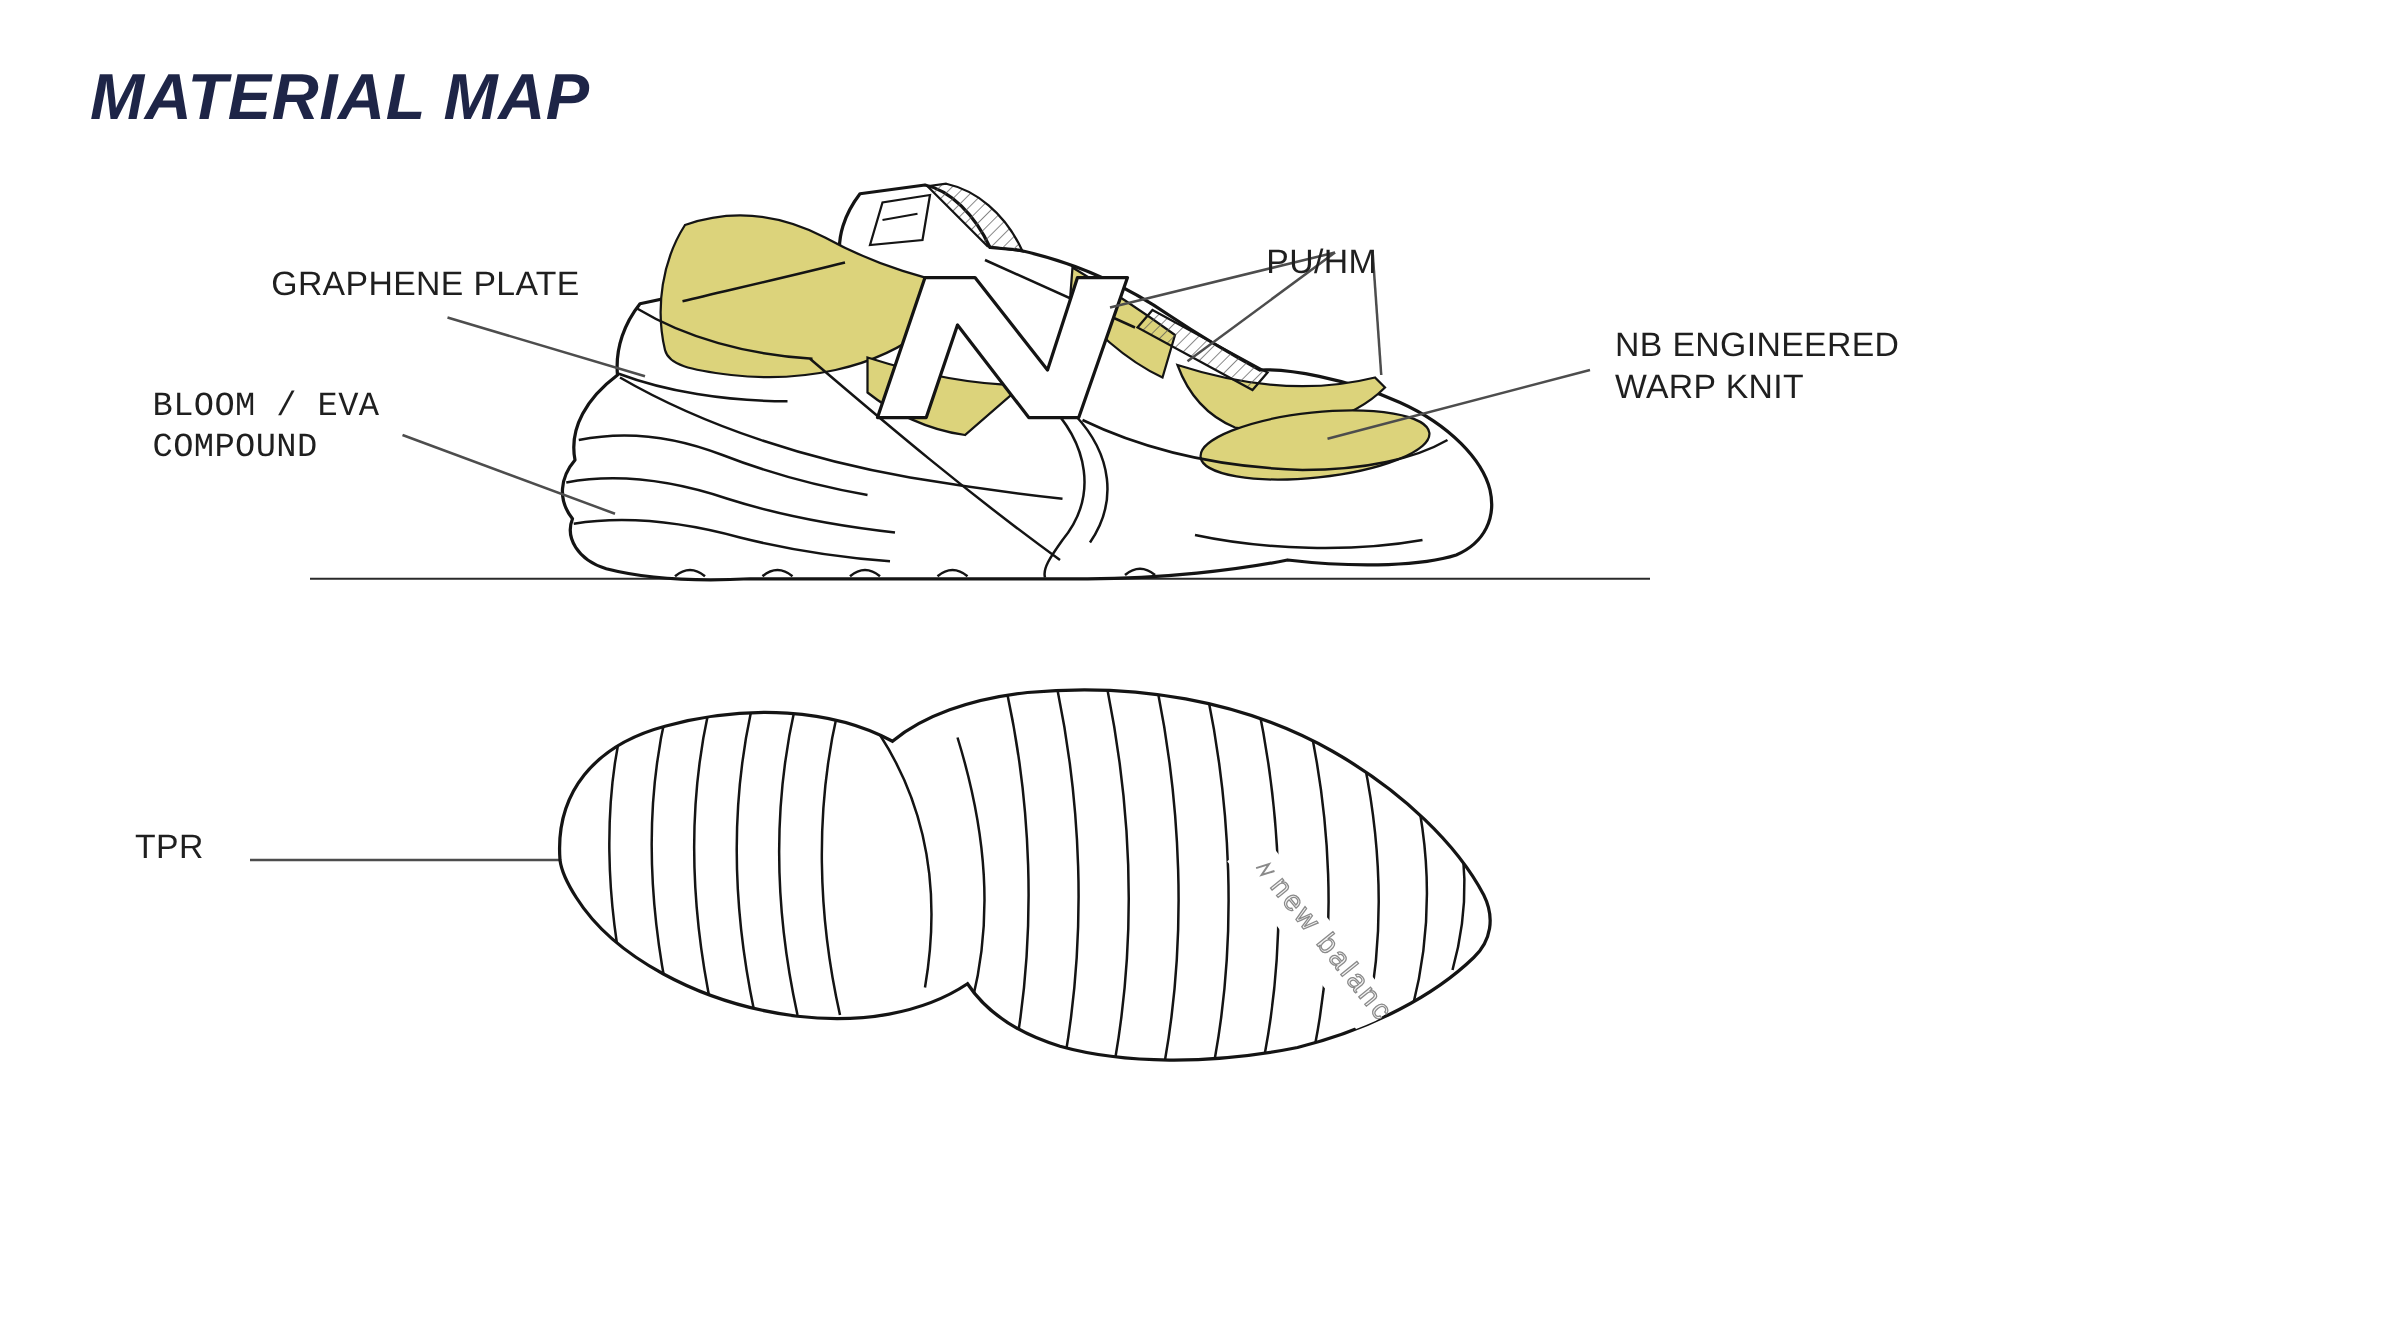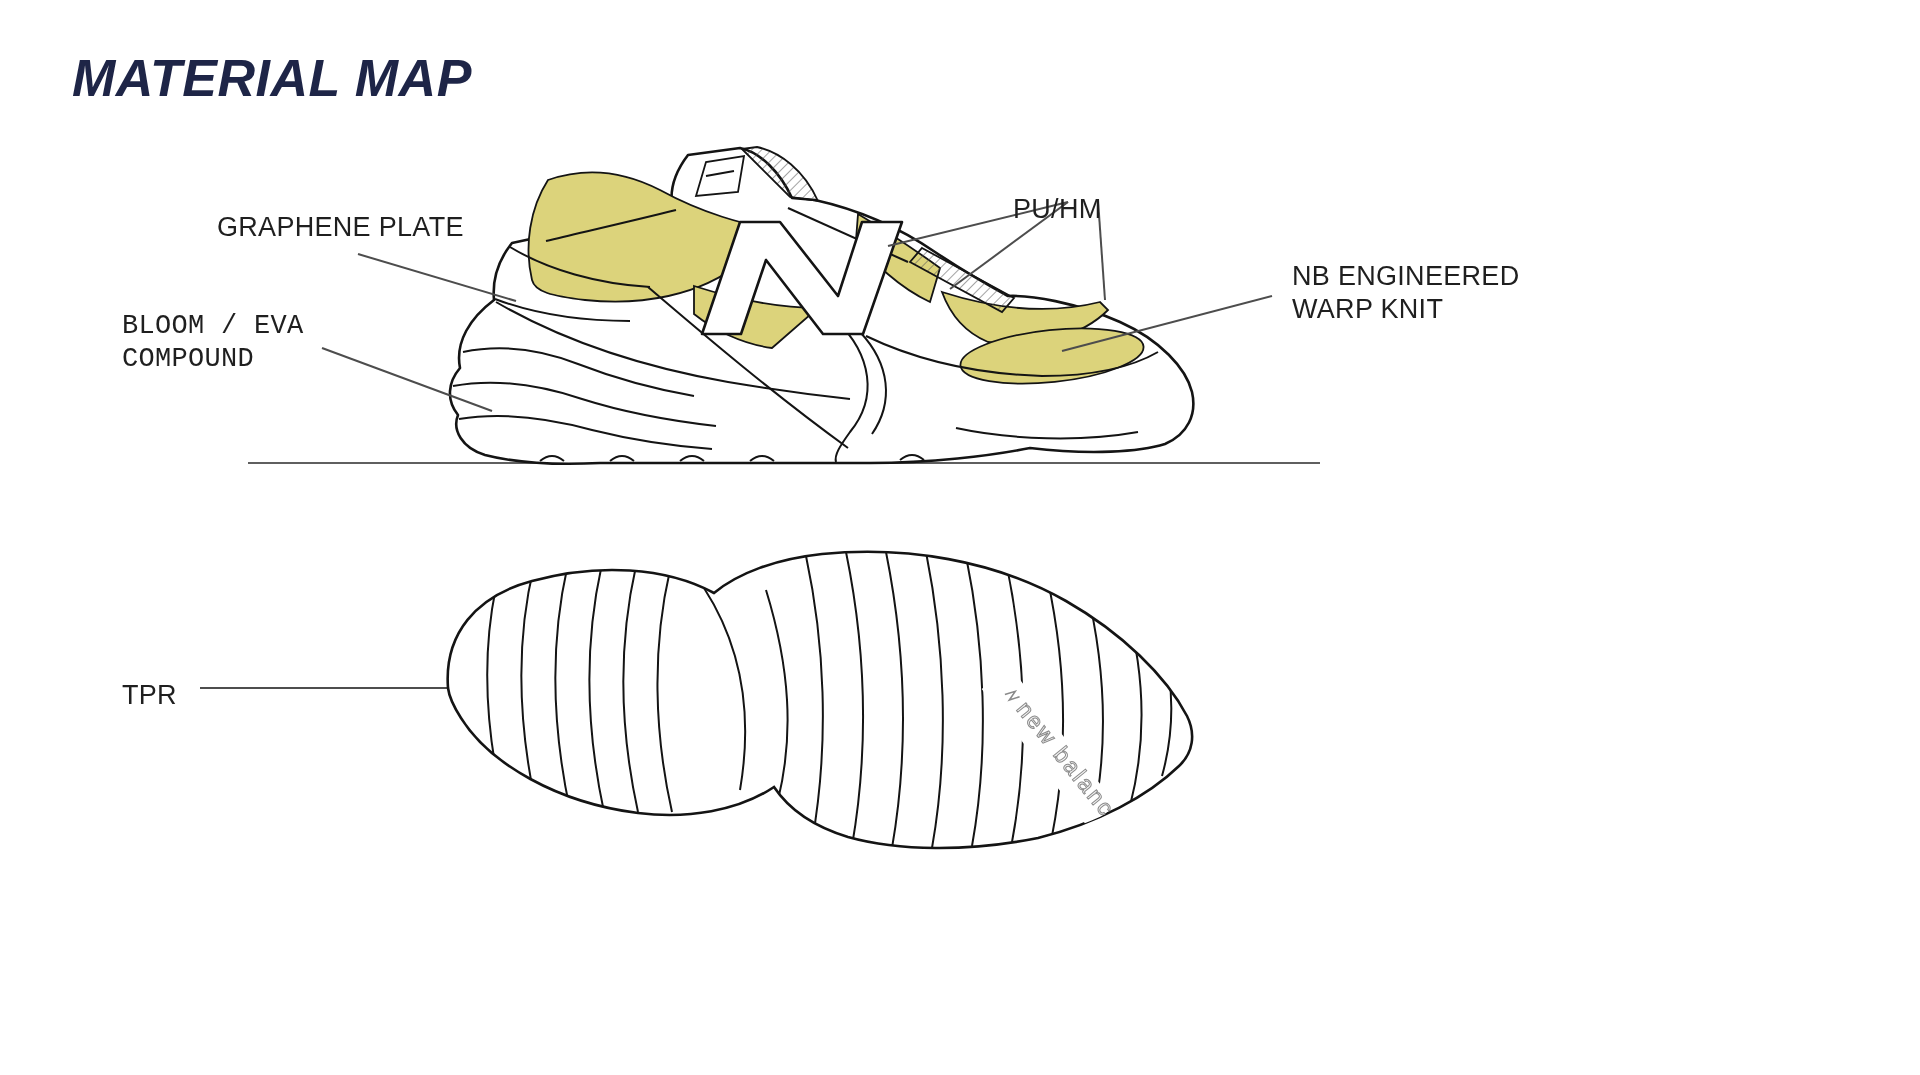--- a/index.html
+++ b/index.html
@@ -16,21 +16,21 @@
   }
   svg.art { position:absolute; left:0; top:0; width:1920px; height:1075px; }
   .label {
     position:absolute; font-size:27px; color:#1f1f1f;
     white-space:pre-line; line-height:1.22; letter-spacing:0.3px;
   }
   .lbl-graphene { left:217px; top:211px; }
   .lbl-bloom    { left:122px; top:310px;font-family:Liberation Mono, monospace; }
   .lbl-puhm     { left:1013px; top:157px;margin-top:36px; }
   .lbl-warpknit { left:1280px; top:260px;margin-left:12px; }
-  .lbl-tpr      { left:122px; top:661px;margin-top:18px; }
+  .lbl-tpr      { left:108px; top:661px; }
 </style>
 </head>
 <body>
 
 <div class="canvas">
 
   <svg class="art" viewBox="0 0 1920 1075" xmlns="http://www.w3.org/2000/svg">
     <defs>
       <pattern id="hatch" width="7" height="7" patternUnits="userSpaceOnUse" patternTransform="rotate(45)">
         <line x1="0" y1="0" x2="0" y2="7" stroke="#555" stroke-width="1.1"></line>

